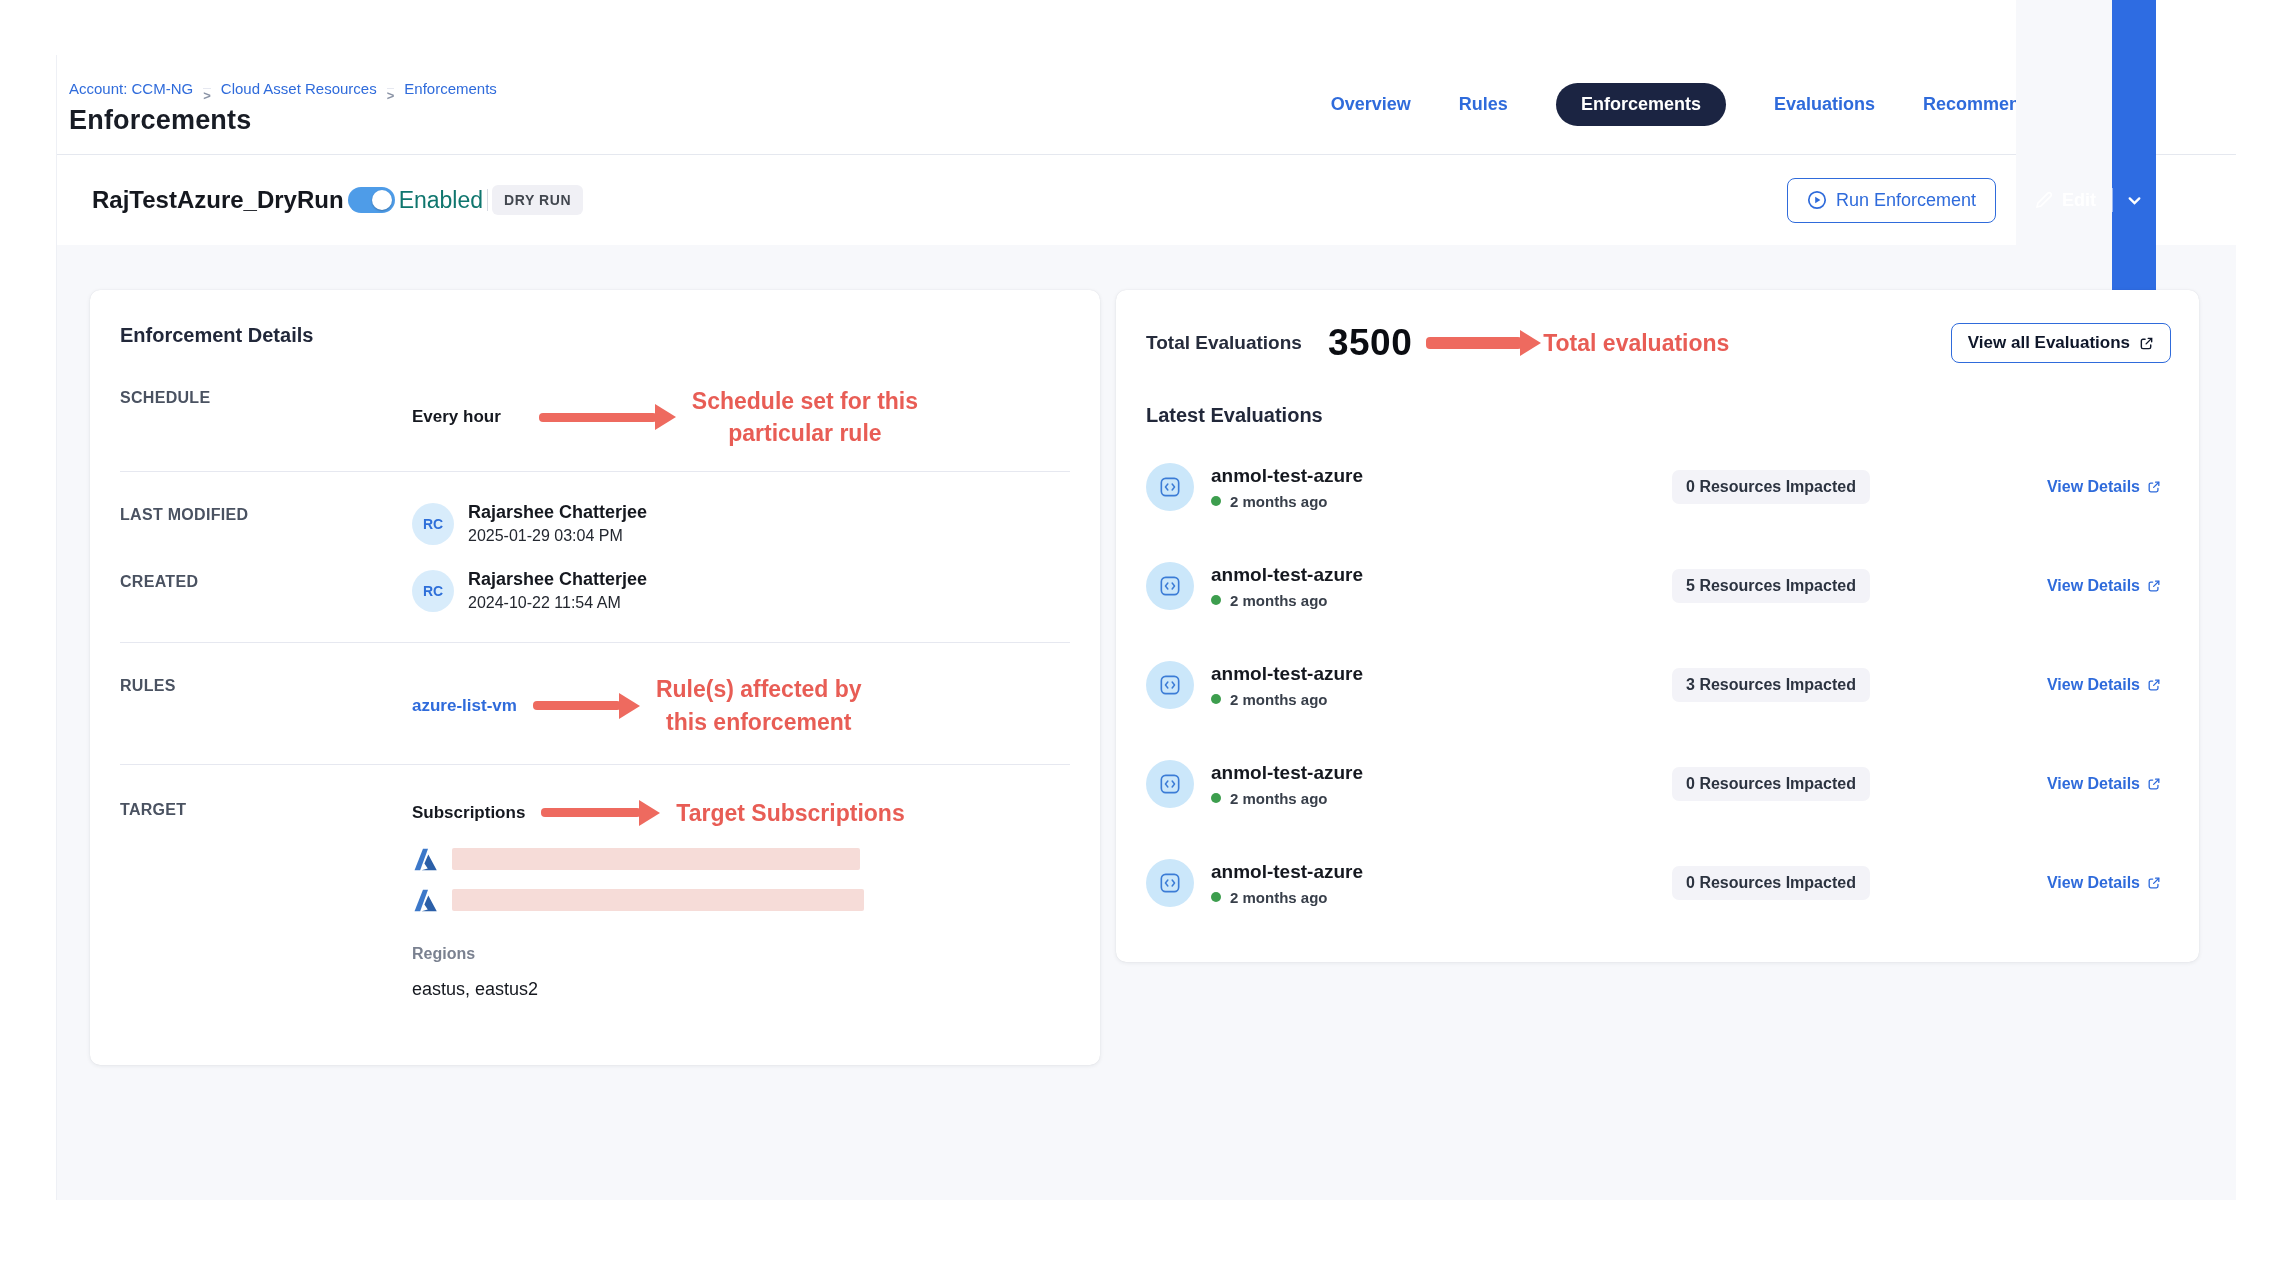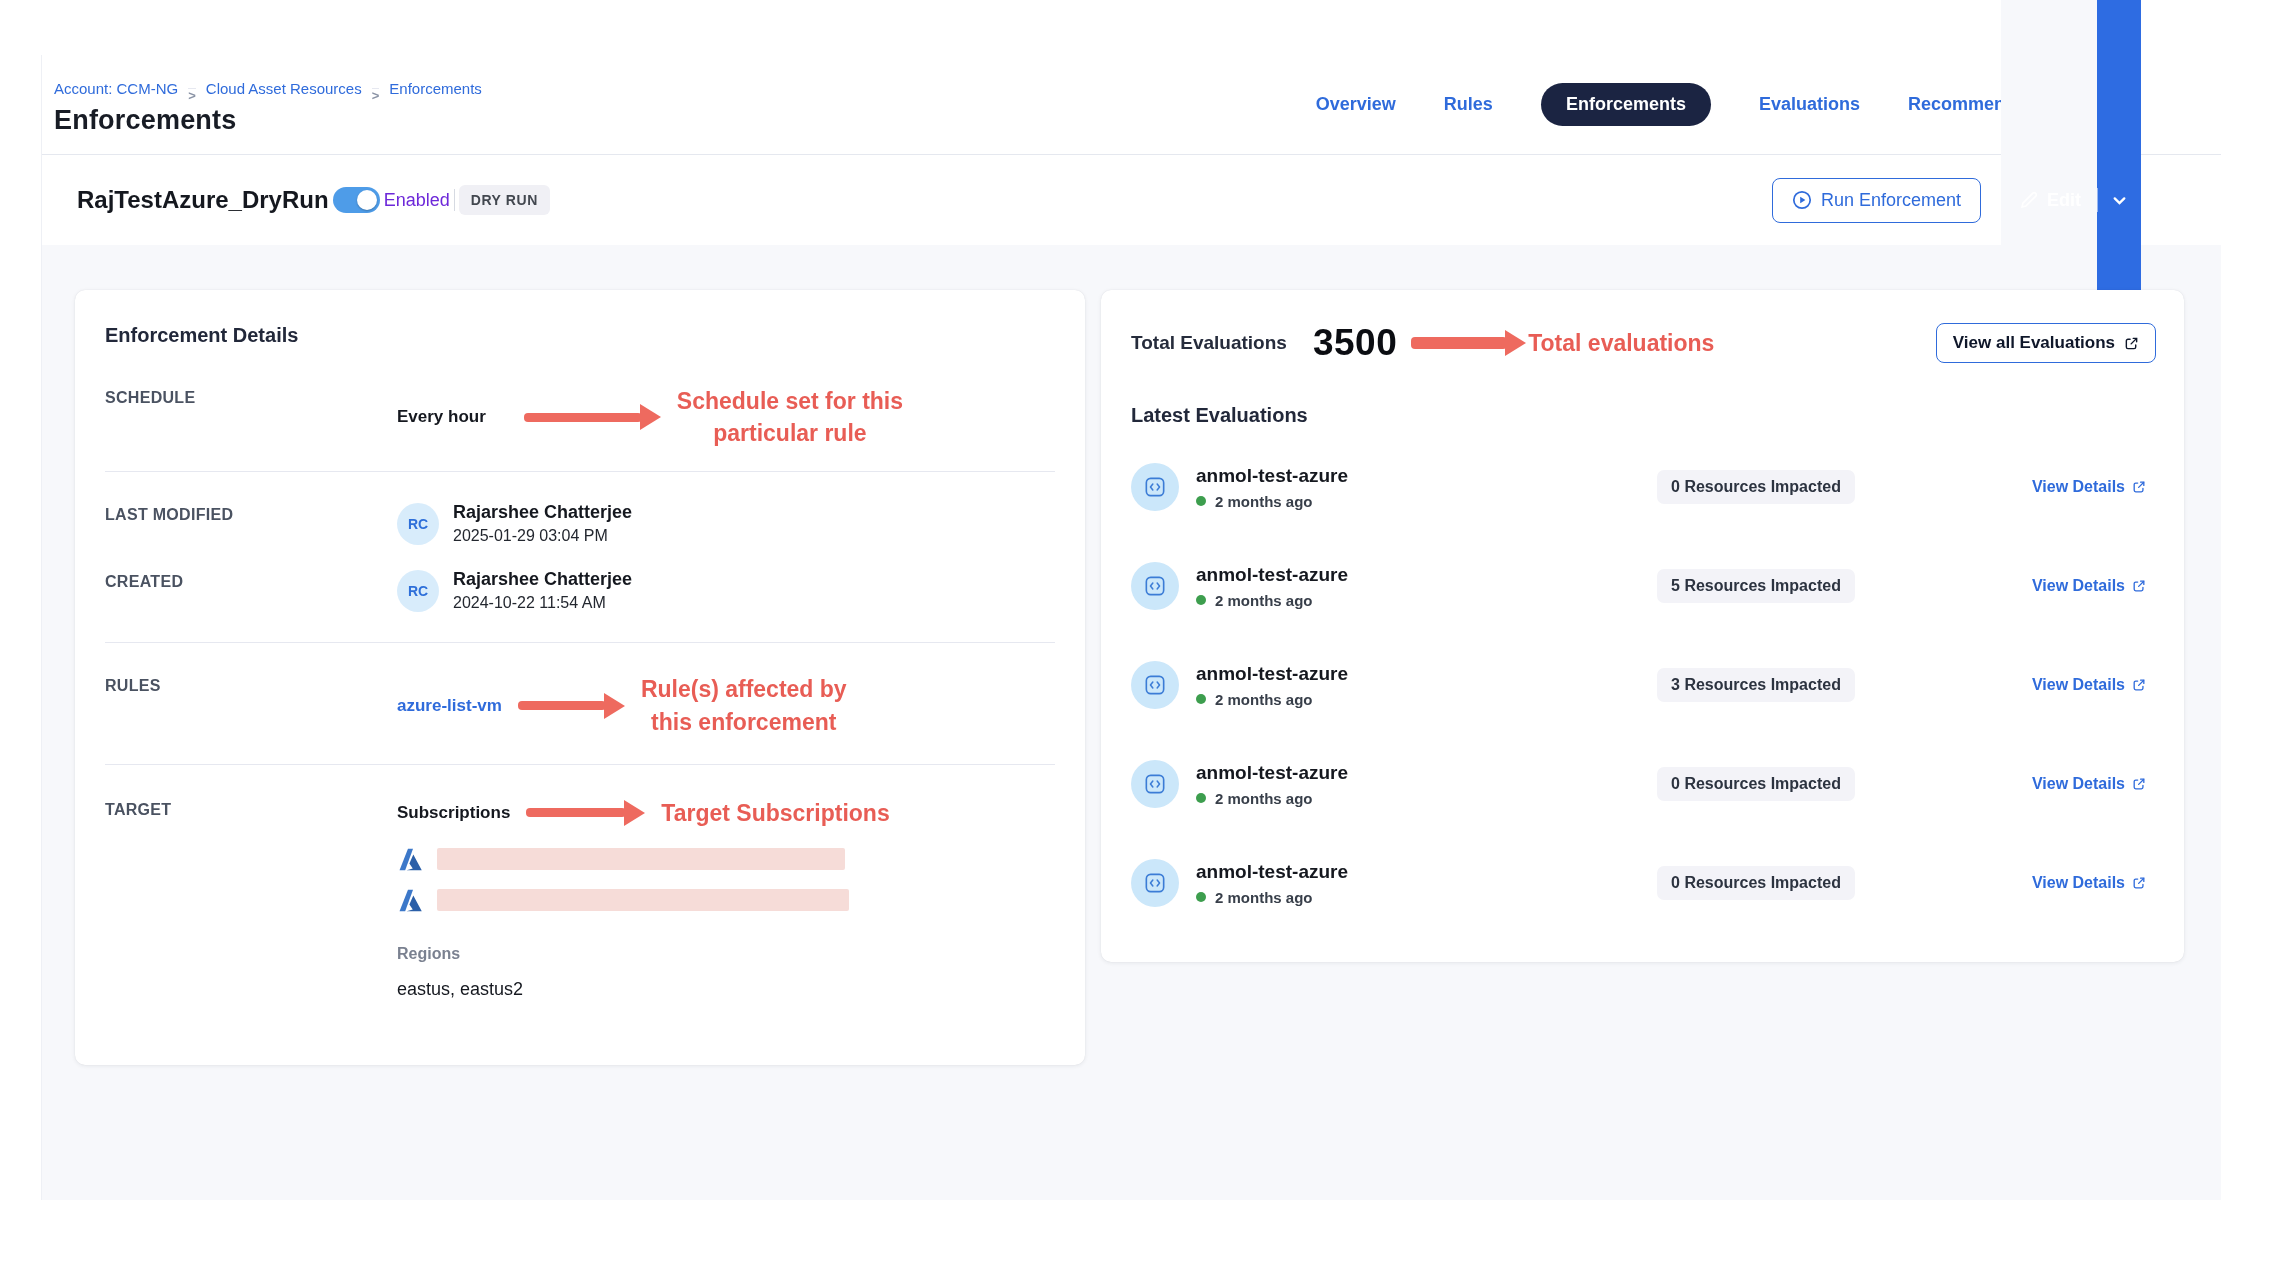--- a/index.html
+++ b/index.html
@@ -1,18 +1,18 @@
 <!DOCTYPE html>
 <html><head>
 <meta charset="utf-8">
 <style>
   * { margin:0; padding:0; box-sizing:border-box; }
   html,body { width:2272px; height:1272px; background:#ffffff;
     font-family:"Liberation Sans", sans-serif; color:#1f2430; }
-  .app { position:absolute; left:41px; top:55px; width:2180px; border-left:1px solid #eef0f5; background:#fff; }
+  .app { position:absolute; left:56px; top:55px; width:2180px; border-left:1px solid #eef0f5; background:#fff; }
 
   
   .header { display:flex; justify-content:space-between; align-items:center;
     height:100px; padding:0 88px 0 12px; border-bottom:1px solid #e5e8ef; background:#fff; }
   .crumb-wrap { padding-top:6px; }
   .breadcrumb { display:flex; align-items:center; gap:10px; font-size:15px; color:#2f6bdb; }
   .breadcrumb .sep { color:#8a93a5; font-size:13px; font-weight:bold; }
   .breadcrumb a { color:#2f6bdb; text-decoration:none; cursor:pointer; }
   .page-title { margin-top:8px; font-size:27px; font-weight:bold; color:#181c25; letter-spacing:.2px; }
   .nav { display:flex; align-items:center; gap:48px; }
@@ -20,21 +20,21 @@
   .nav-tab.active { background:#1b2442; color:#fff; padding:11px 25px; border-radius:26px; }
 
   
   .subheader { display:flex; justify-content:space-between; align-items:center;
     height:90px; padding:0 80px 0 35px; background:#fff; }
   .sub-left { display:flex; align-items:center; gap:4px; }
   .enf-name { font-size:24px; font-weight:bold; color:#15181f; }
   .toggle { position:relative; width:47px; height:26px; border-radius:14px; background:#4e9ce8; cursor:pointer; }
   .toggle .knob { position:absolute; right:3px; top:3px; width:20px; height:20px; border-radius:50%;
     background:#fff; box-shadow:0 1px 2px rgba(0,0,0,.25); }
-  .toggle-label { font-size:18px; color:#6d28d9; }
+  .toggle-label { font-size:23px; color:#0f766e; }
   .vdiv { width:1px; height:22px; background:#d6dae2; }
   .mode-badge { background:#f0f0f5; color:#42474f; font-size:14px; font-weight:bold;
     letter-spacing:.6px; padding:7px 12px; border-radius:6px; }
   .sub-right { display:flex; align-items:center; gap:20px; }
   .btn-outline { display:flex; align-items:center; gap:9px; border:1.7px solid #2f6bdb; color:#2f6bdb;
     background:#fff; border-radius:8px; padding:11px 19px; font-size:18px; font-weight:normal; cursor:pointer; }
   .btn-split { display:flex; align-items:center; background:#2e6ce2; color:#fff; border-radius:8px; overflow:hidden; cursor:pointer; }
   .btn-split .main { display:flex; align-items:center; gap:9px; padding:12px 16px 12px 18px; font-size:18px; font-weight:bold; }
   .btn-split .divider { width:1px; height:24px; background:rgba(255,255,255,.5); }
   .btn-split .caret { padding:0 13px; display:flex; align-items:center; }

